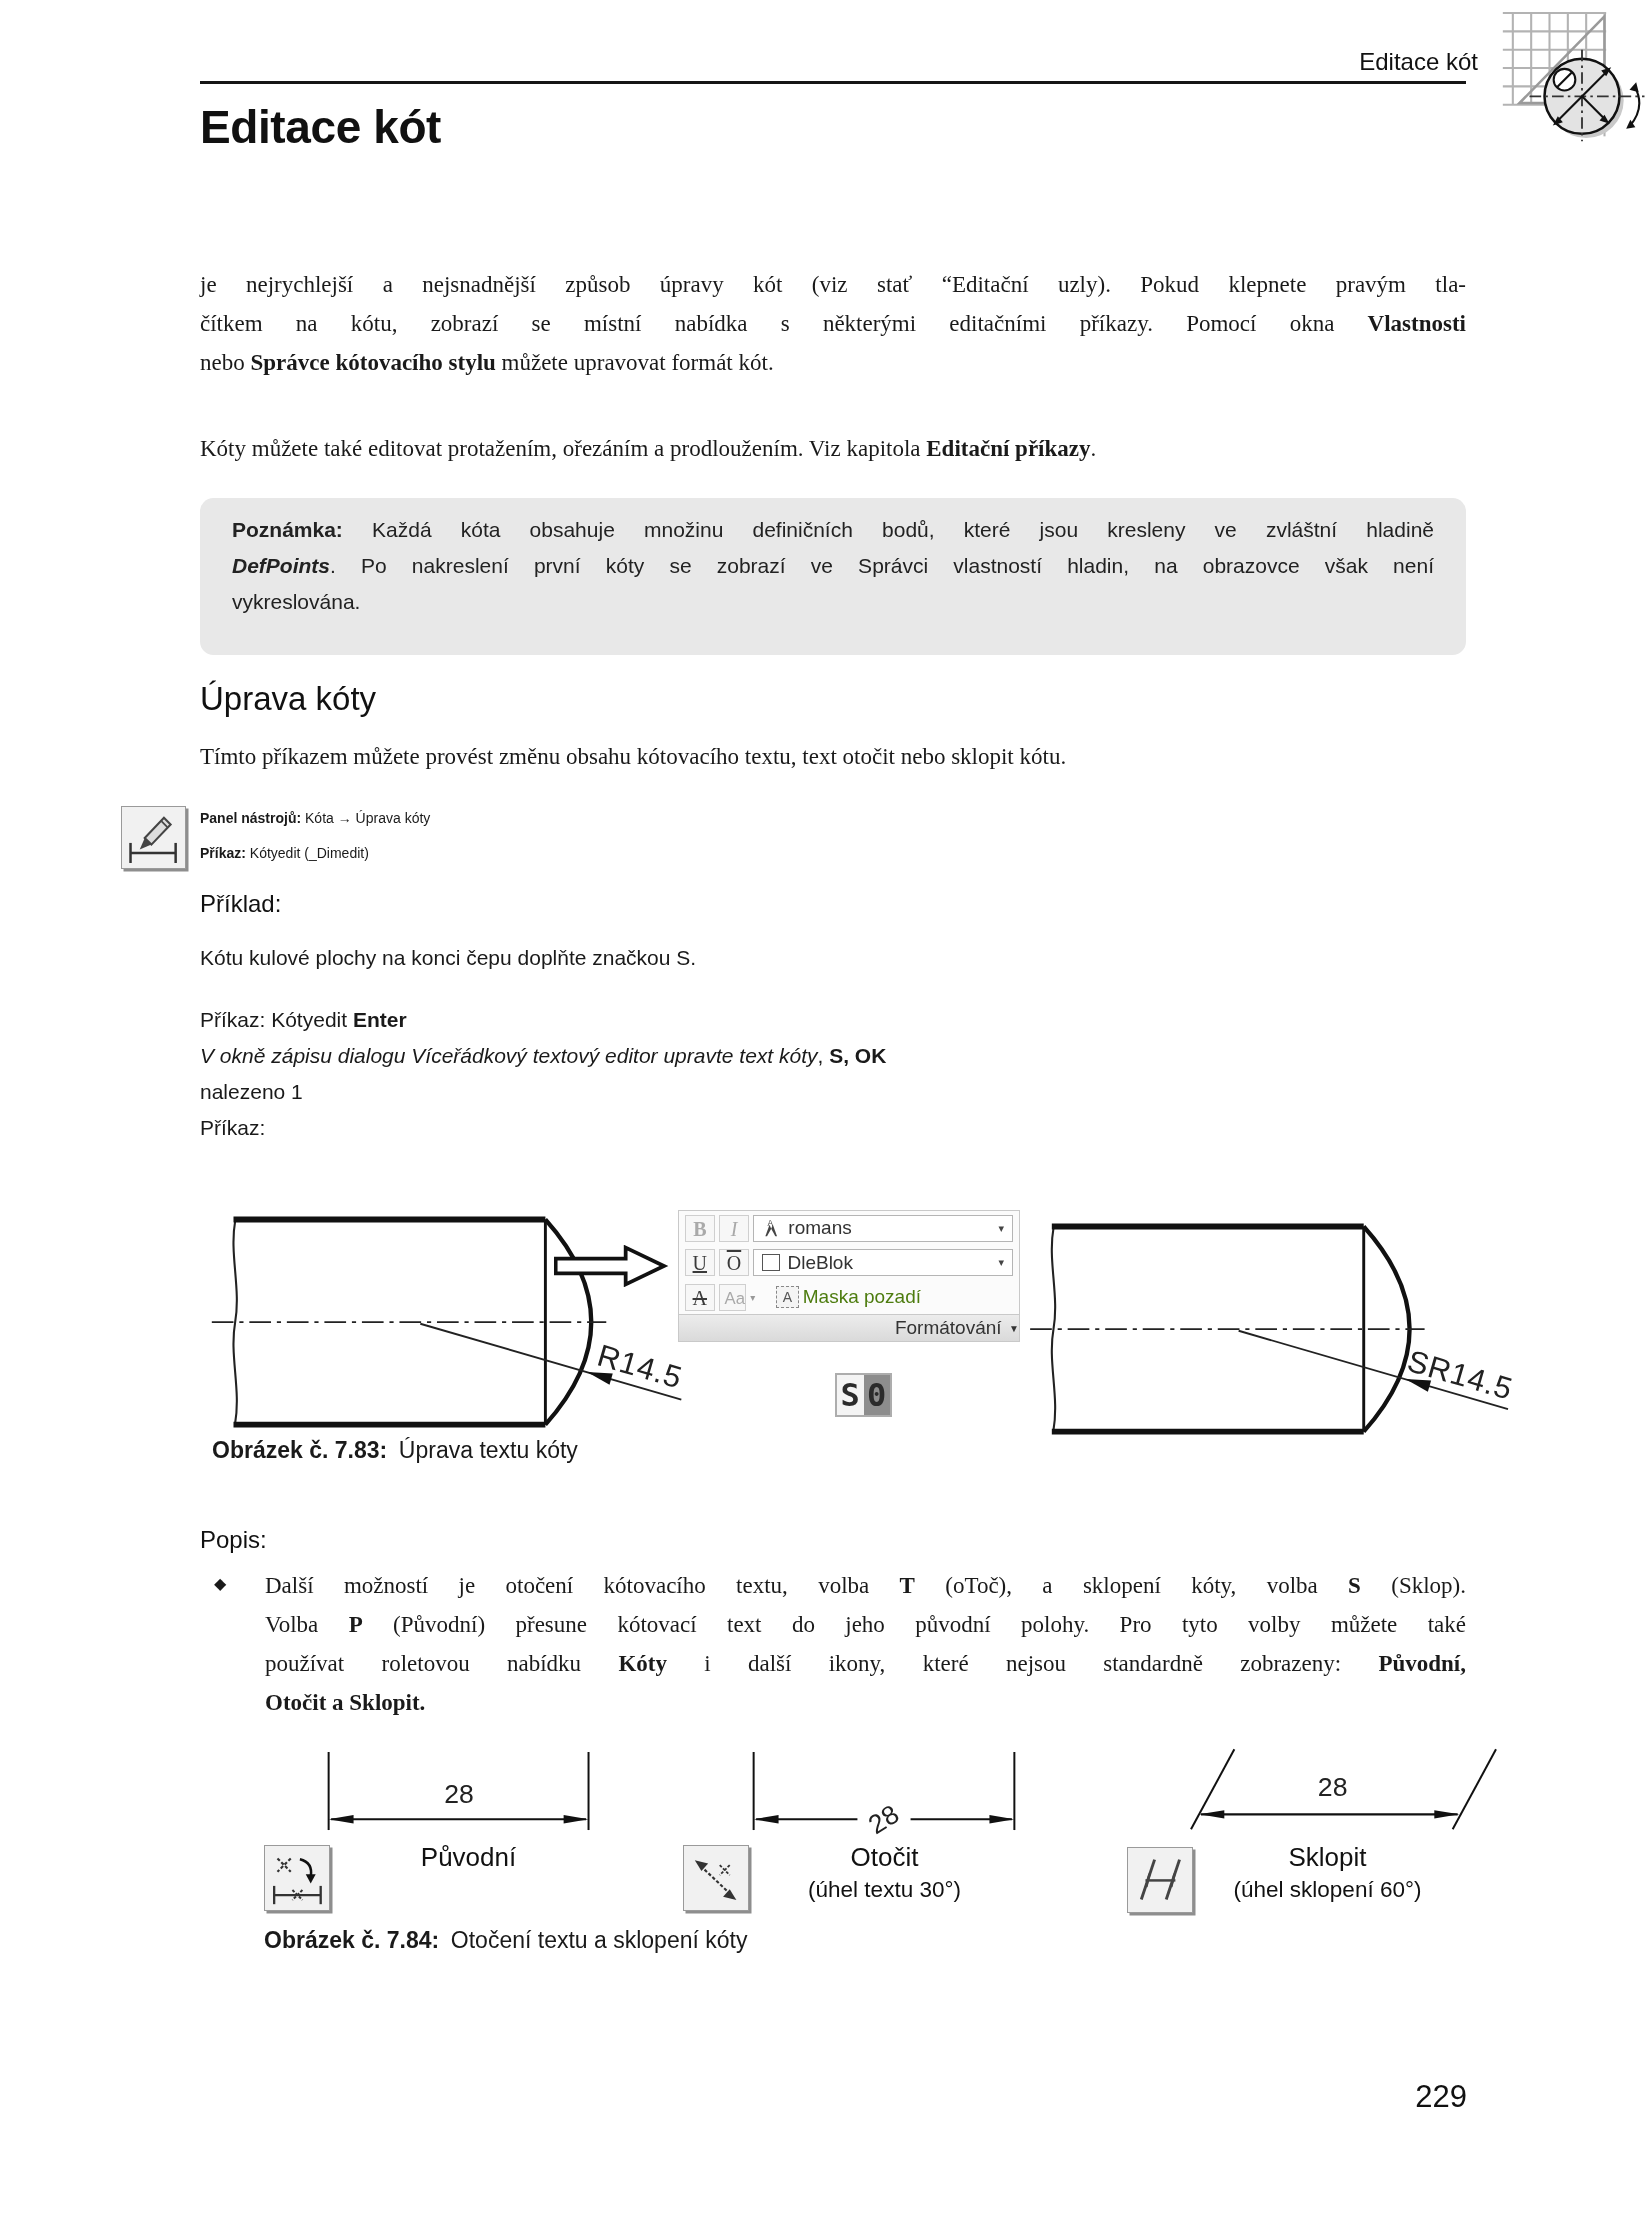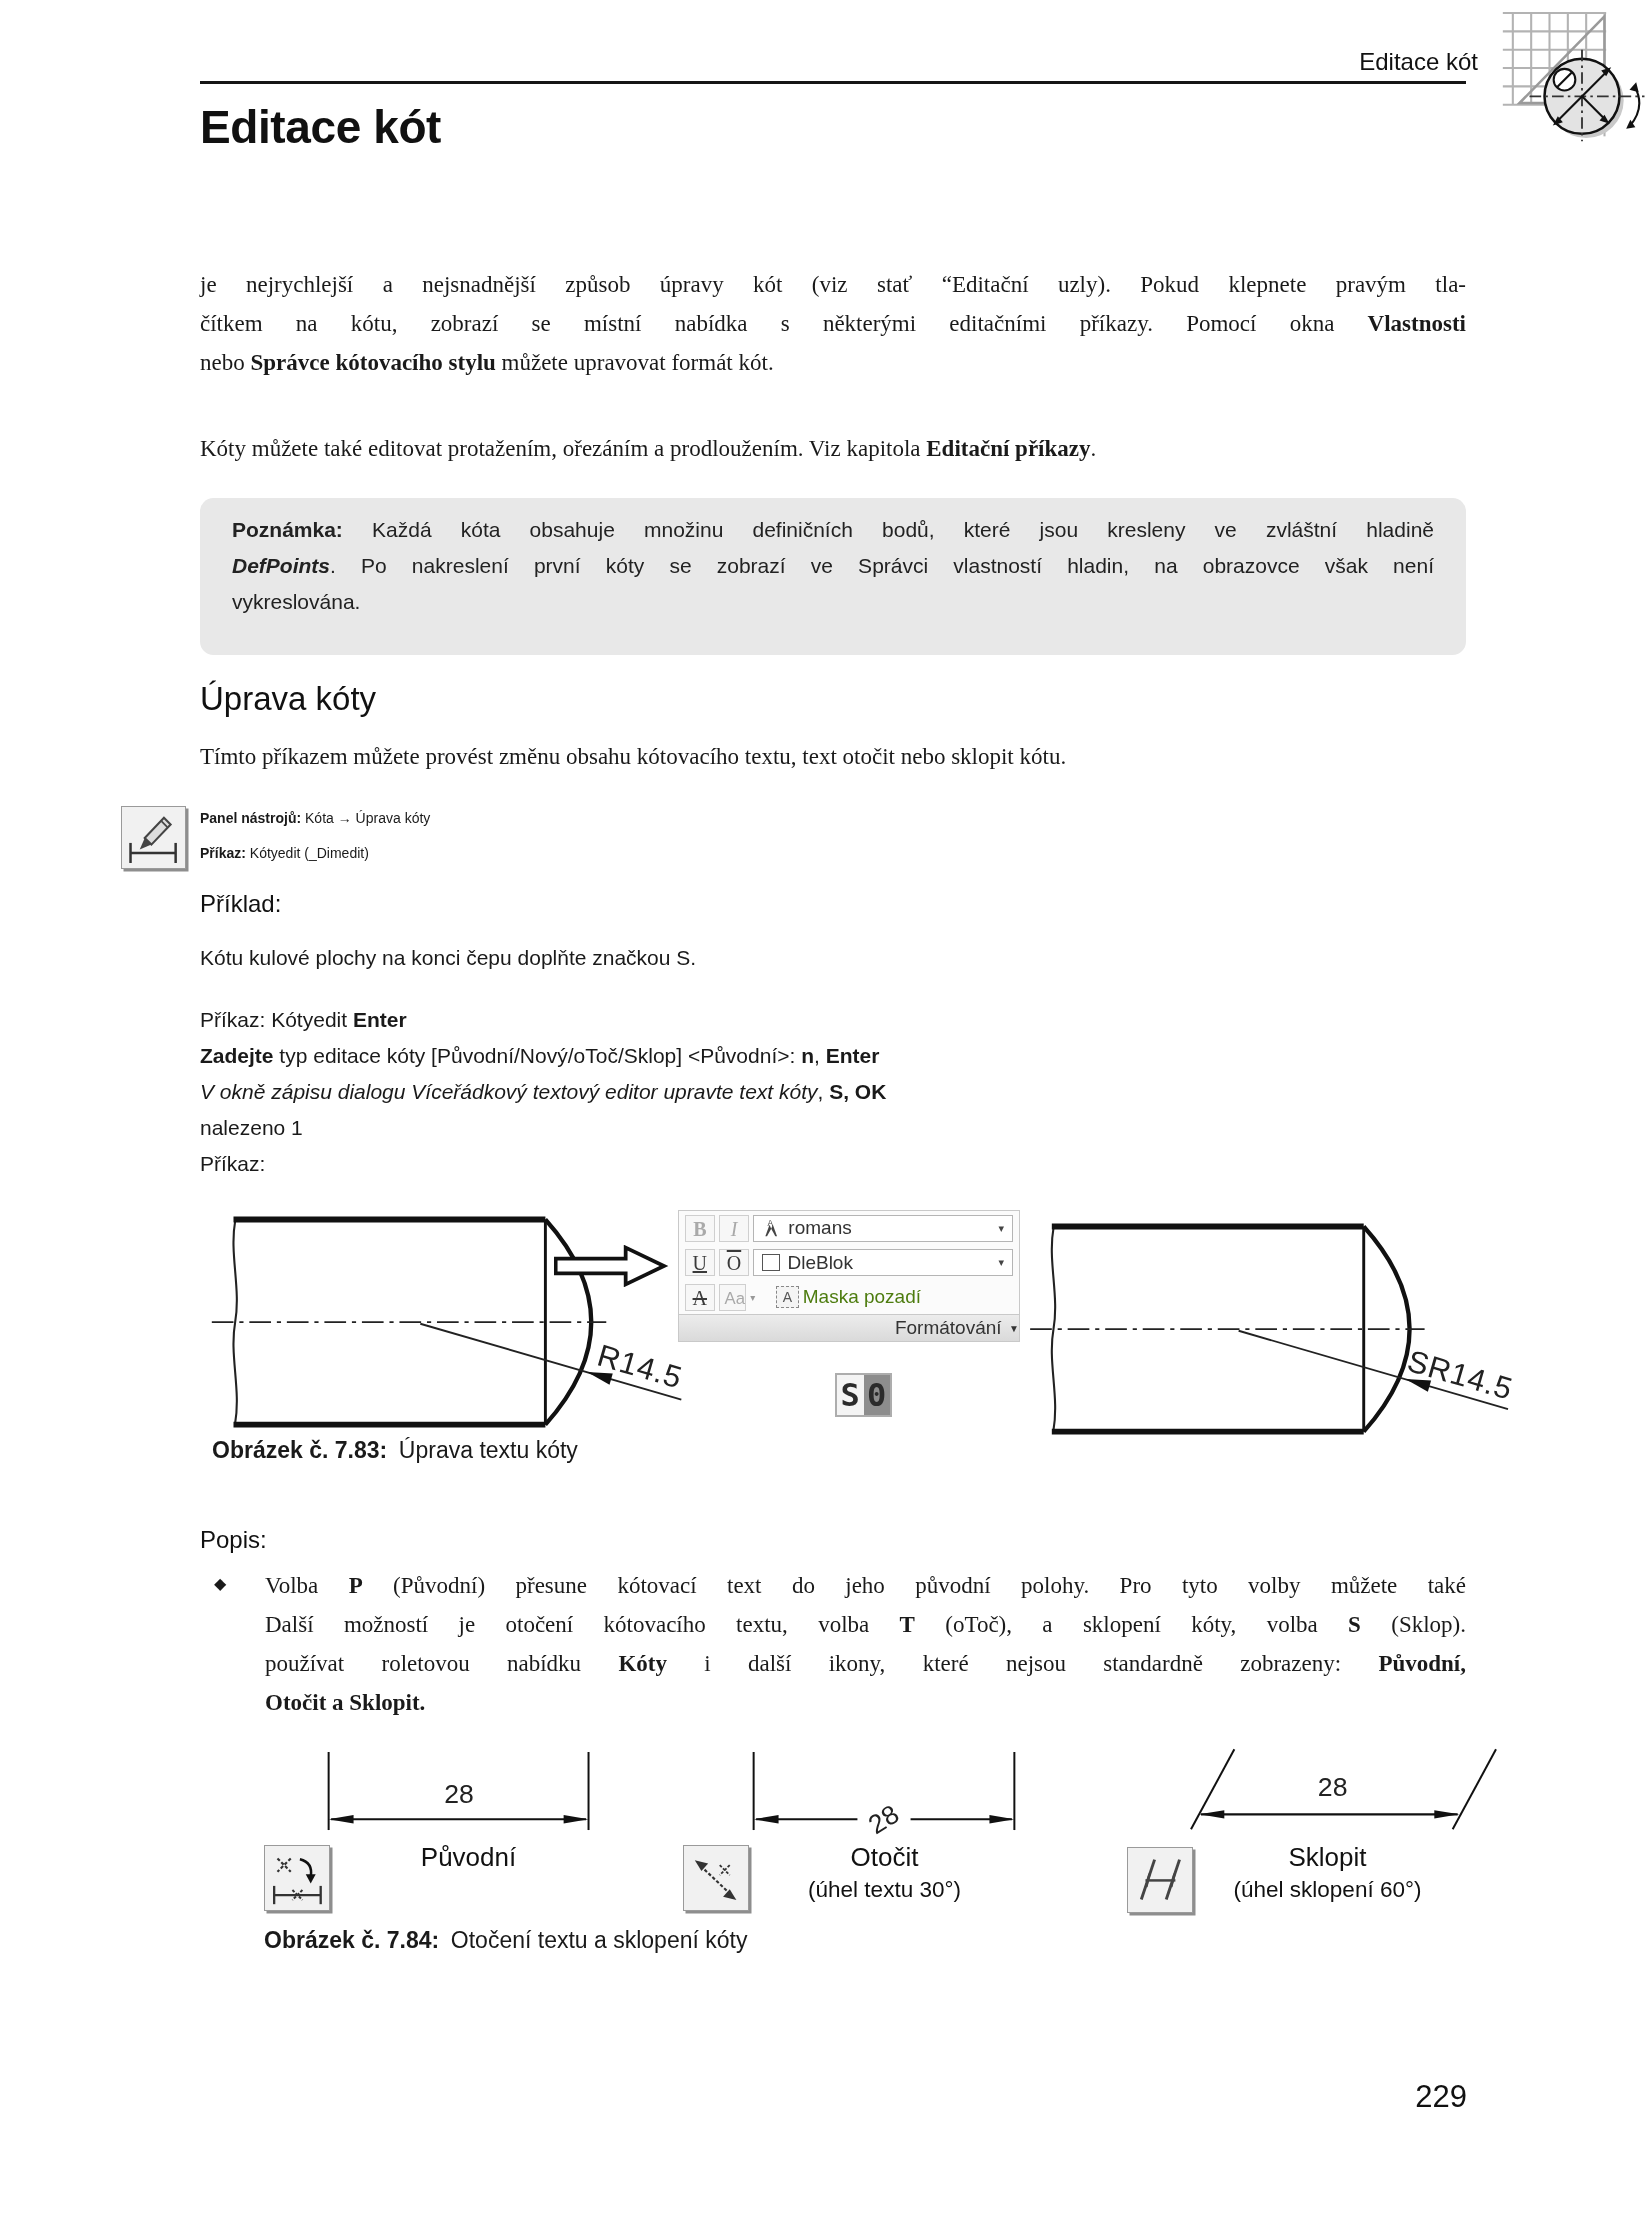--- a/index.html
+++ b/index.html
@@ -136,21 +136,20 @@
   <div class="abs panel">
     <div><span class="b">Panel nástrojů:</span><span> Kóta → Úprava kóty</span></div>
     <div><span class="b">Příkaz:</span><span> Kótyedit (_Dimedit)</span></div>
   </div>
 
   <div class="abs h3" style="top:890px;">Příklad:</div>
   <div class="abs task">Kótu kulové plochy na konci čepu doplňte značkou S.</div>
 
   <div class="abs cmds">
     <div><span>Příkaz: Kótyedit </span><span class="b">Enter</span></div>
-    <div><span class="b">Zadejte</span><span> typ editace kóty [Původní/Nový/oToč/Sklop] &lt;Původní&gt;: </span><span class="b">n</span><span>, </span><span class="b">Enter</span></div>
     <div><span class="i">V okně zápisu dialogu Víceřádkový textový editor upravte text kóty</span><span>, </span><span class="b">S, OK</span></div>
     <div>nalezeno 1</div>
     <div>Příkaz:</div>
   </div>
 
   <svg class="abs" style="top:1212px;left:210px;" width="509" height="221" viewBox="0 0 610 265">
     <path d="M30,11 C23,50 37,92 30,132 C23,172 37,212 30,253" fill="none" stroke="#222" stroke-width="2.5"></path>
     <line x1="28" y1="9" x2="402" y2="9" stroke="#111" stroke-width="7"></line>
     <line x1="28" y1="255" x2="402" y2="255" stroke="#111" stroke-width="7"></line>
     <line x1="402" y1="9" x2="402" y2="255" stroke="#111" stroke-width="3.5"></line>
@@ -218,22 +217,22 @@
     <text x="452" y="181" transform="rotate(16.2 452 181)" font-size="37" fill="#222" font-family="Liberation Sans, sans-serif" letter-spacing="1">SR14.5</text>
   </svg>
 
   <div class="abs cap" style="top:1437px;left:200px;margin-left:12px;">
     <span class="lbl">Obrázek č. 7.83:</span><span>Úprava textu kóty</span>
   </div>
 
   <div class="abs h3" style="top:1526px;">Popis:</div>
   <div class="abs bullet">◆</div>
   <div class="abs popis-text">
+    <div class="jl"><span>Další možností je otočení kótovacího textu, volba </span><span class="b">T</span><span> (oToč), a sklopení kóty, volba </span><span class="b">S</span><span> (Sklop).</span></div>
     <div class="jl"><span>Volba </span><span class="b">P</span><span> (Původní) přesune kótovací text do jeho původní polohy. Pro tyto volby můžete také</span></div>
-    <div class="jl"><span>Další možností je otočení kótovacího textu, volba </span><span class="b">T</span><span> (oToč), a sklopení kóty, volba </span><span class="b">S</span><span> (Sklop).</span></div>
     <div class="jl"><span>používat roletovou nabídku </span><span class="b">Kóty</span><span> i další ikony, které nejsou standardně zobrazeny: </span><span class="b">Původní,</span></div>
     <div><span class="b">Otočit a Sklopit.</span></div>
   </div>
 
   <svg class="abs" style="top:1747px;left:317px;" width="284" height="93" viewBox="0 0 340 112">
     <line x1="13" y1="6" x2="13" y2="100" stroke="#111" stroke-width="2.4"></line>
     <line x1="326" y1="6" x2="326" y2="100" stroke="#111" stroke-width="2.4"></line>
     <line x1="16" y1="87" x2="323" y2="87" stroke="#111" stroke-width="2.6"></line>
     <polygon points="13,87 43,82 43,92" fill="#111"></polygon>
     <polygon points="326,87 296,82 296,92" fill="#111"></polygon>

